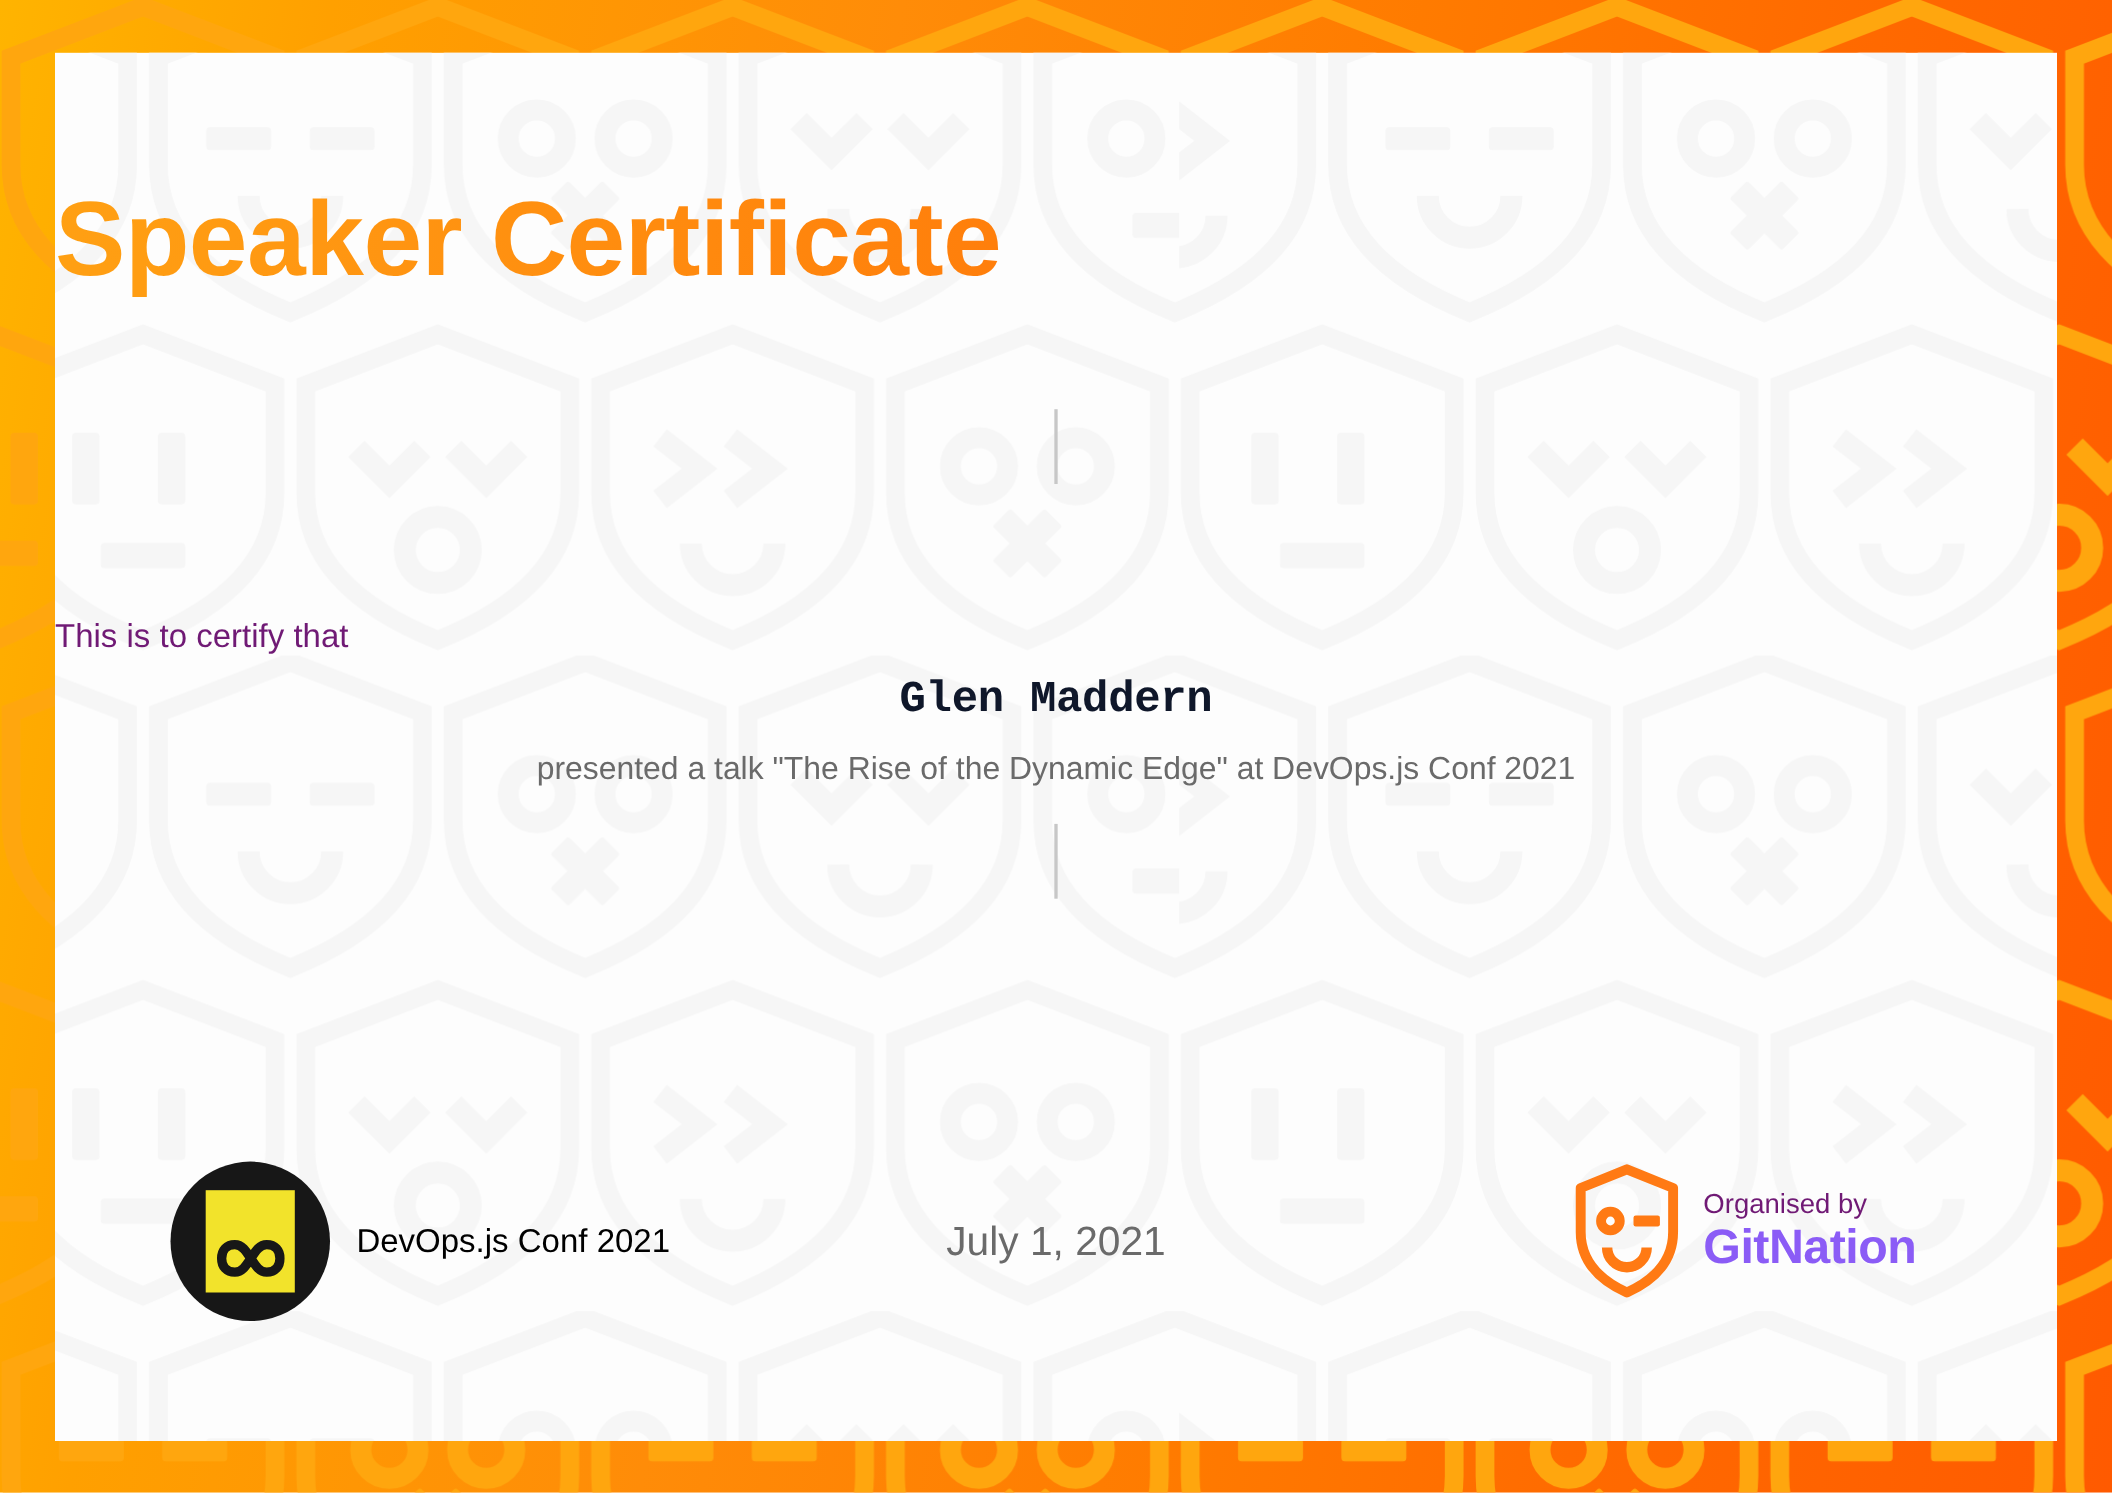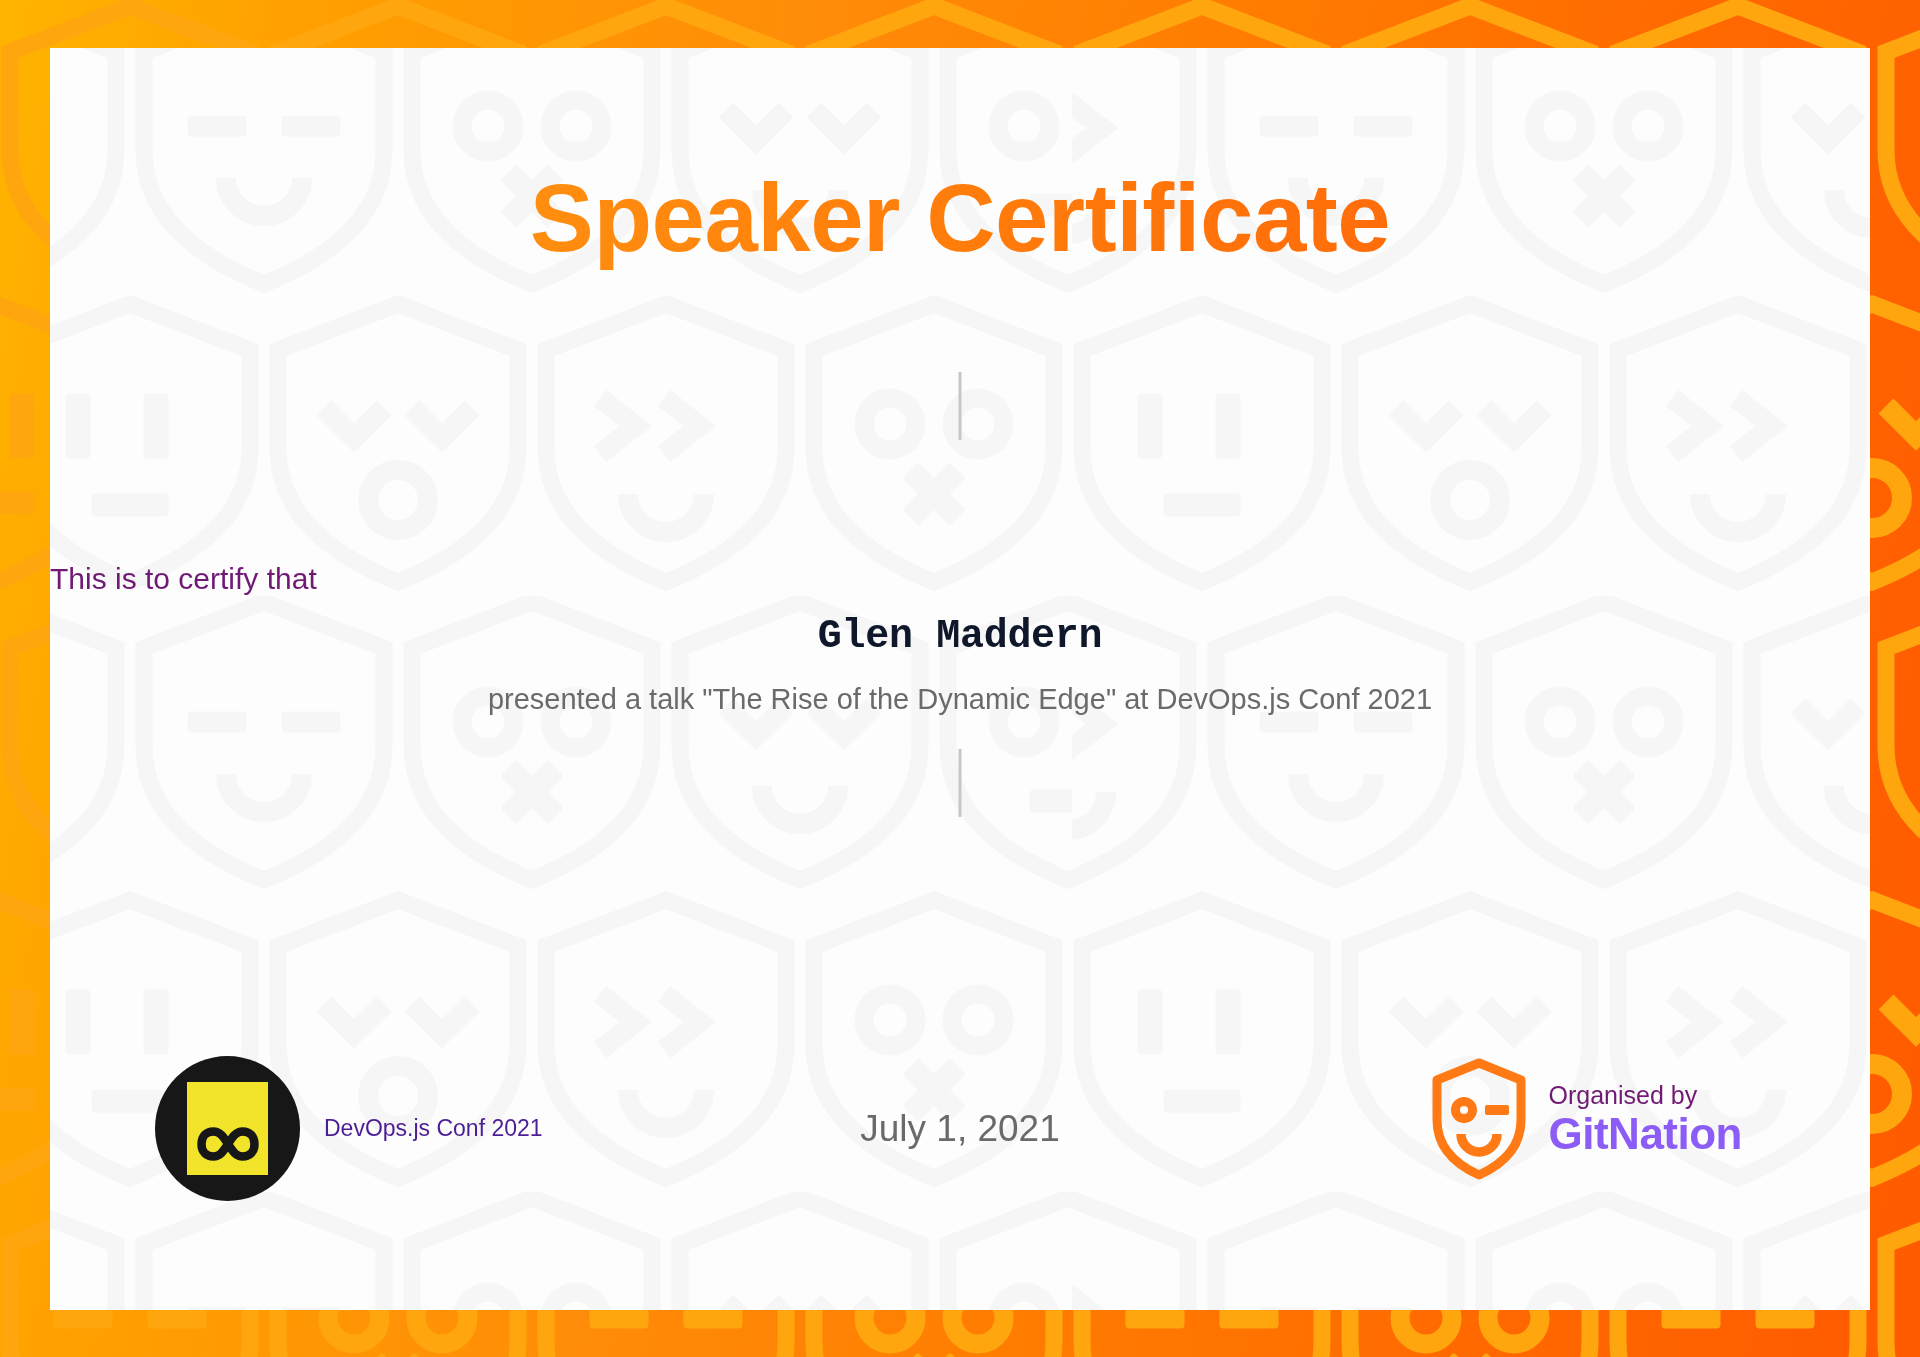--- a/index.html
+++ b/index.html
@@ -54,21 +54,21 @@
     inset: 0;
     z-index: 3;
   }
 
   
   #page-title {
     position: absolute;
     left: 0;
     right: 0;
     top: 118px;
-    text-align: center;
+    text-align: left;
     font-size: 96px;
     font-weight: 700;
     letter-spacing: -0.5px;
     line-height: 1.08;
     background: linear-gradient(95deg, #FFA013 0%, #FF9411 18%, #FF7B0A 52%, #FF6A0A 78%, #FF5F0B 100%);
     -webkit-background-clip: text;
     background-clip: text;
     color: transparent;
     -webkit-text-fill-color: transparent;
   }
@@ -138,22 +138,22 @@
     display: flex; align-items: center; justify-content: center;
     flex: 0 0 auto;
   }
   .logo-square-real {
     width: 81px; height: 93px;
     background: #F2E32B;
     display: flex; align-items: flex-end; justify-content: center;
     padding-bottom: 14px;
   }
   #event-name {
-    font-size: 23px;
-    color: #4c1d95;
+    font-size: 30px;
+    color: #000000;
     white-space: nowrap;
   }
 
   
   #issue-date {
     position: absolute;
     left: 50%;
     transform: translateX(-50%);
     top: 60px;
     font-size: 37px;

